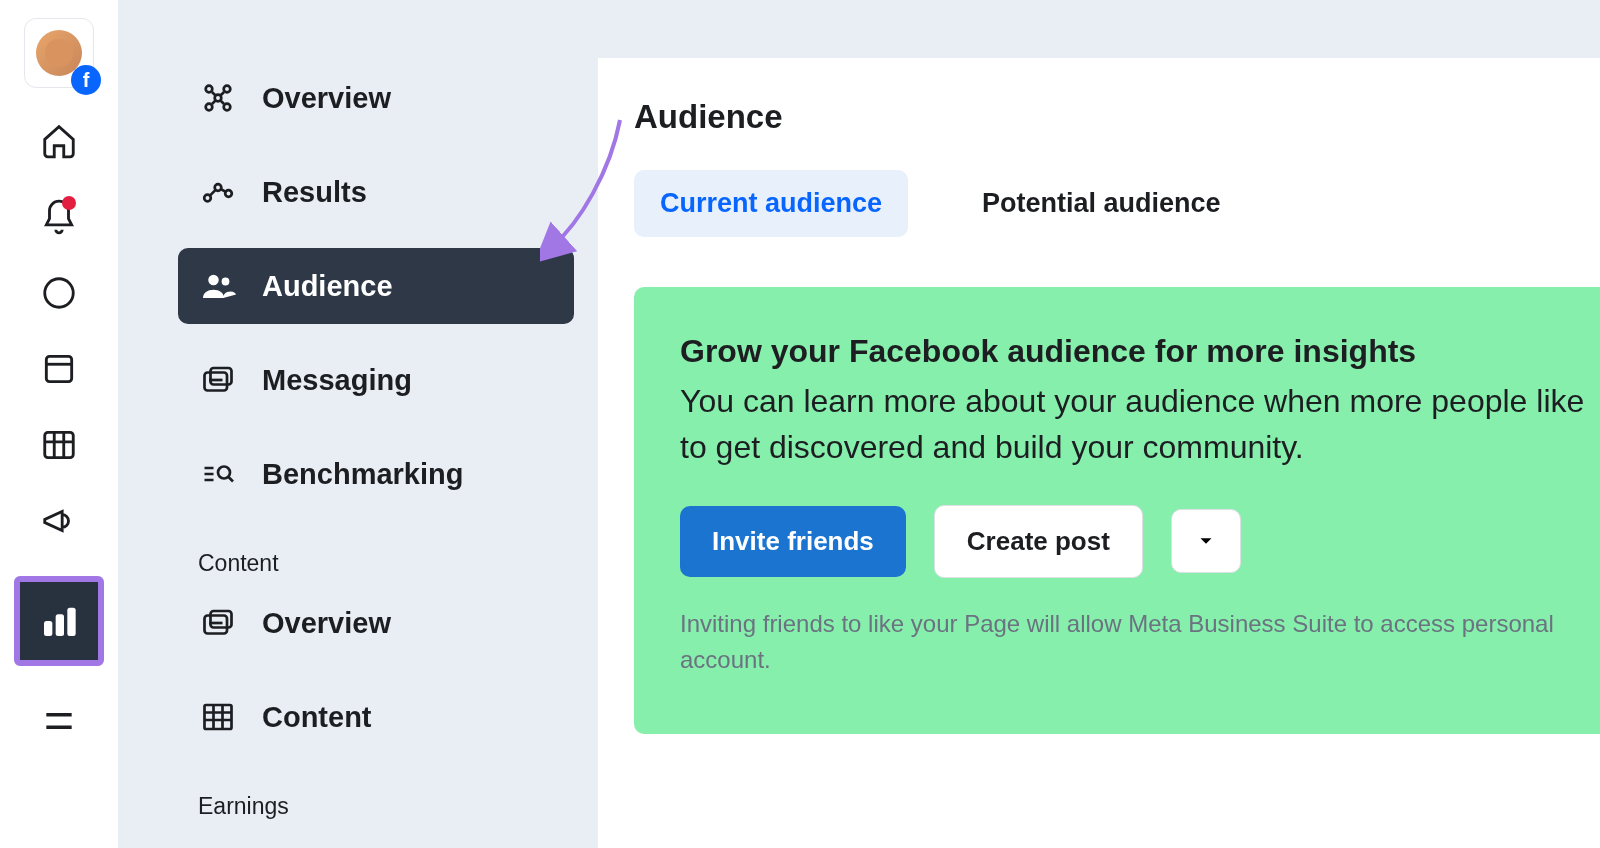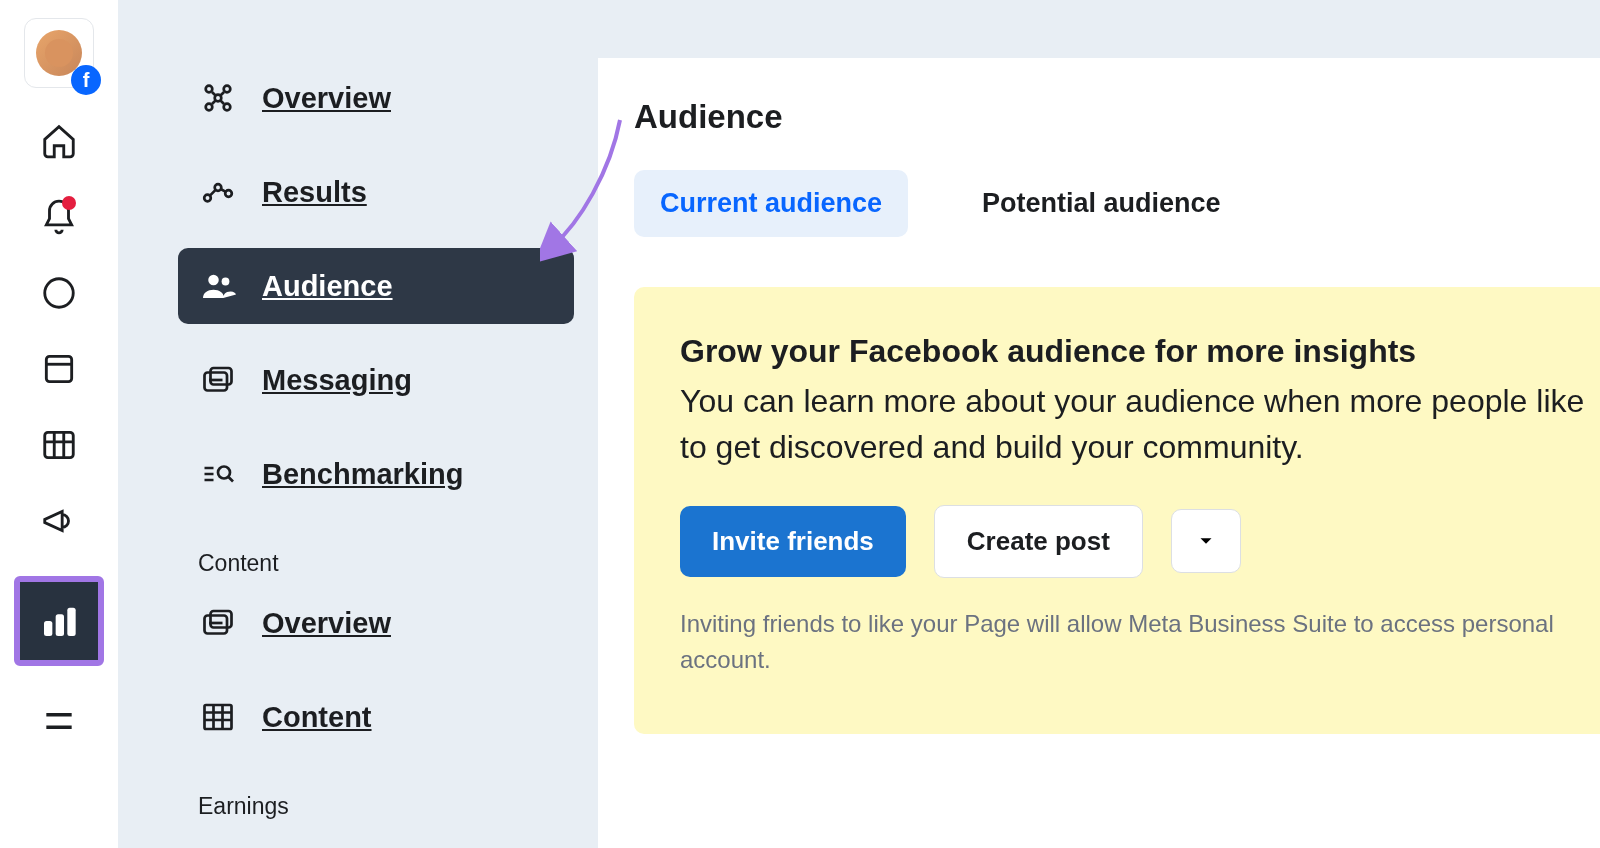--- a/index.html
+++ b/index.html
@@ -11,32 +11,32 @@
     .avatar-circle { width:46px; height:46px; border-radius:50%; background:linear-gradient(135deg,#e8a56a,#c8865a); position:relative; }
     .avatar-inner { position:absolute; top:9px; left:9px; width:28px; height:28px; border-radius:50%; background:#d9935f; }
     .fb-badge { position:absolute; bottom:-8px; right:-8px; width:30px; height:30px; border-radius:50%; background:#0866ff; display:flex; align-items:center; justify-content:center; color:#fff; font-weight:800; font-size:20px; font-family:Arial,sans-serif; }
     .rail-icon { width:46px; height:46px; display:flex; align-items:center; justify-content:center; color:#1c1e21; cursor:pointer; position:relative; }
     .red-dot { position:absolute; top:2px; right:6px; width:14px; height:14px; border-radius:50%; background:#e41e3f;}
     .insights-highlight { width:90px; height:90px; border:6px solid #a176e5; border-radius:6px; display:flex; align-items:center; justify-content:center; background:#28323f; margin-top:2px;}
     .insights-highlight .rail-icon{ color:#fff; }
 
     
     .sidebar { width:480px; background:#e8eef4; padding:60px 24px 0 60px; }
-    .nav-item { display:flex; align-items:center; gap:24px; padding:18px 20px; border-radius:10px; cursor:pointer; color:#1c1e21; font-size:29px; font-weight:700; margin-bottom:18px;text-decoration:underline;}
+    .nav-item { display:flex; align-items:center; gap:24px; padding:18px 20px; border-radius:10px; cursor:pointer; color:#1c1e21; font-size:29px; font-weight:700; margin-bottom:18px;}
     .nav-item.active { background:#2e3846; color:#fff; }
     .nav-icon { width:40px; height:40px; display:flex; align-items:center; justify-content:center; flex-shrink:0; }
     .section-label { font-size:23px; color:#1c1e21; font-weight:400; padding:20px 20px 8px 20px; margin-top:10px;}
 
     
     .main { flex:1; background:#fff; margin-top:58px; padding:40px 0 0 36px; }
     .page-title { font-size:33px; font-weight:800; color:#1c1e21; margin-bottom:34px; }
     .tabrow { display:flex; gap:48px; margin-bottom:50px;}
     .tab { font-size:27px; font-weight:700; color:#1c1e21; padding:18px 26px; border-radius:10px; cursor:pointer;}
     .tab.active { background:#e7f0fb; color:#0866ff; }
-    .grow-card { background:#fef9c3; border-radius:10px 0 0 10px; padding:46px 0 56px 46px; }
+    .grow-card { background:#86efac; border-radius:10px 0 0 10px; padding:46px 0 56px 46px; }
     .grow-title { font-size:32px; font-weight:800; color:#1c1e21; margin-bottom:8px; }
     .grow-body { font-size:32px; color:#1c1e21; line-height:1.45; margin-bottom:34px; }
     .btnrow { display:flex; gap:28px; align-items:center; margin-bottom:28px;}
     .btn { padding:20px 32px; border-radius:10px; font-size:26px; font-weight:600; cursor:pointer; border:none; }
     .btn-primary { background:#1b74d0; color:#fff; }
     .btn-secondary { background:#fff; color:#1c1e21; border:1px solid #dcdfe3; }
     .btn-caret { background:#fff; border:1px solid #dcdfe3; width:70px; display:flex; align-items:center; justify-content:center; padding:20px 0; border-radius:10px; cursor:pointer;}
     .note { font-size:24px; color:#6b7280; line-height:1.5; }
 
     

